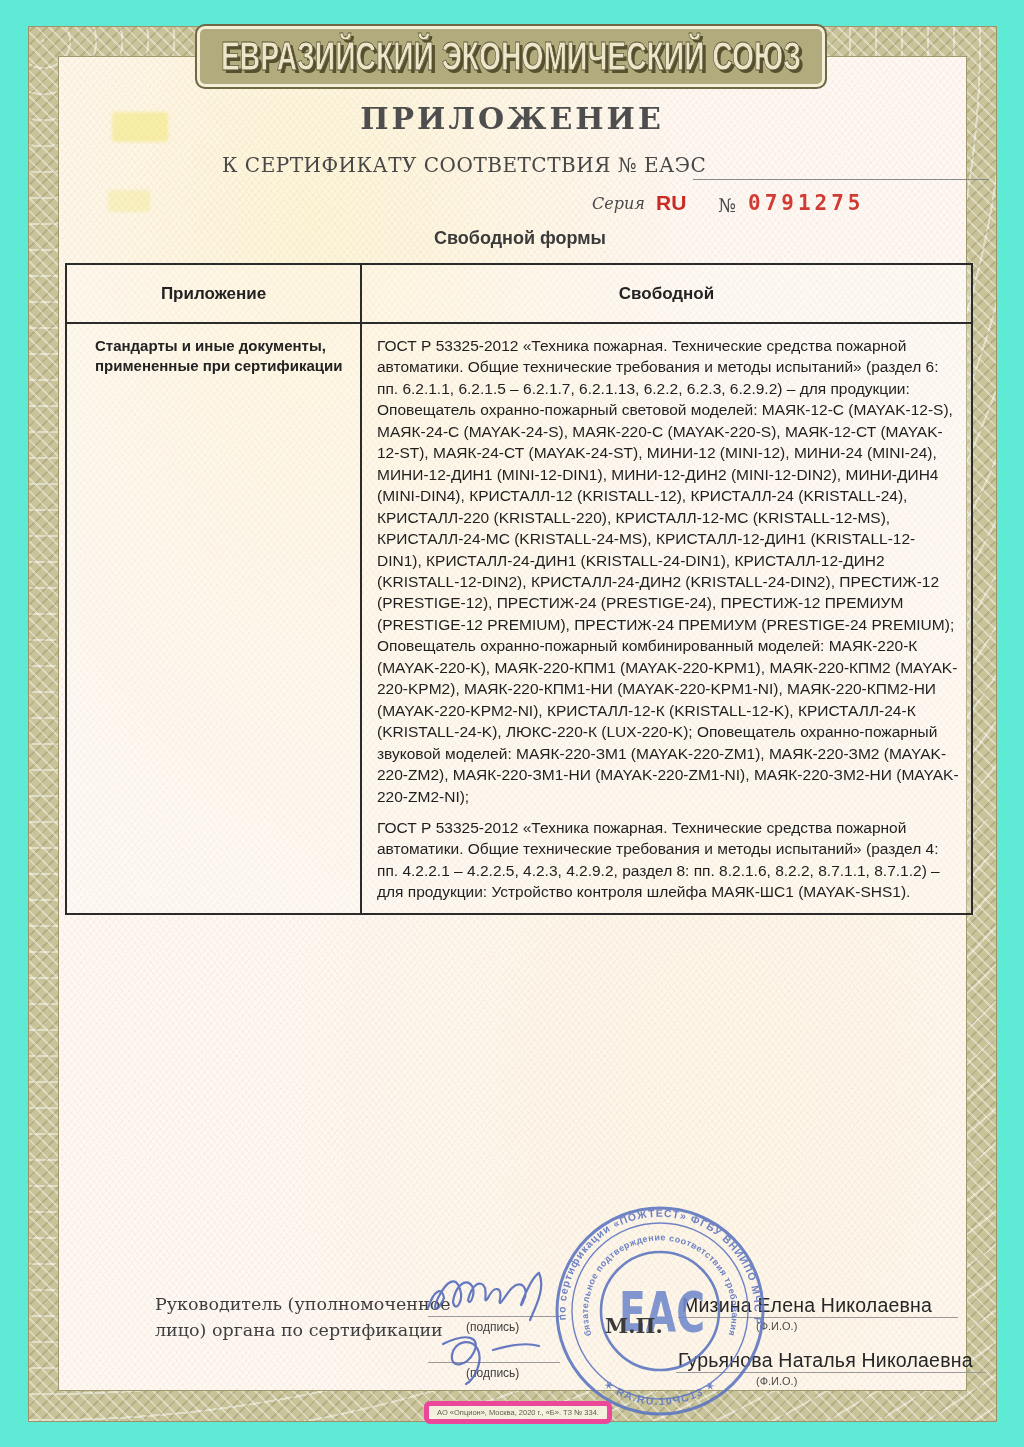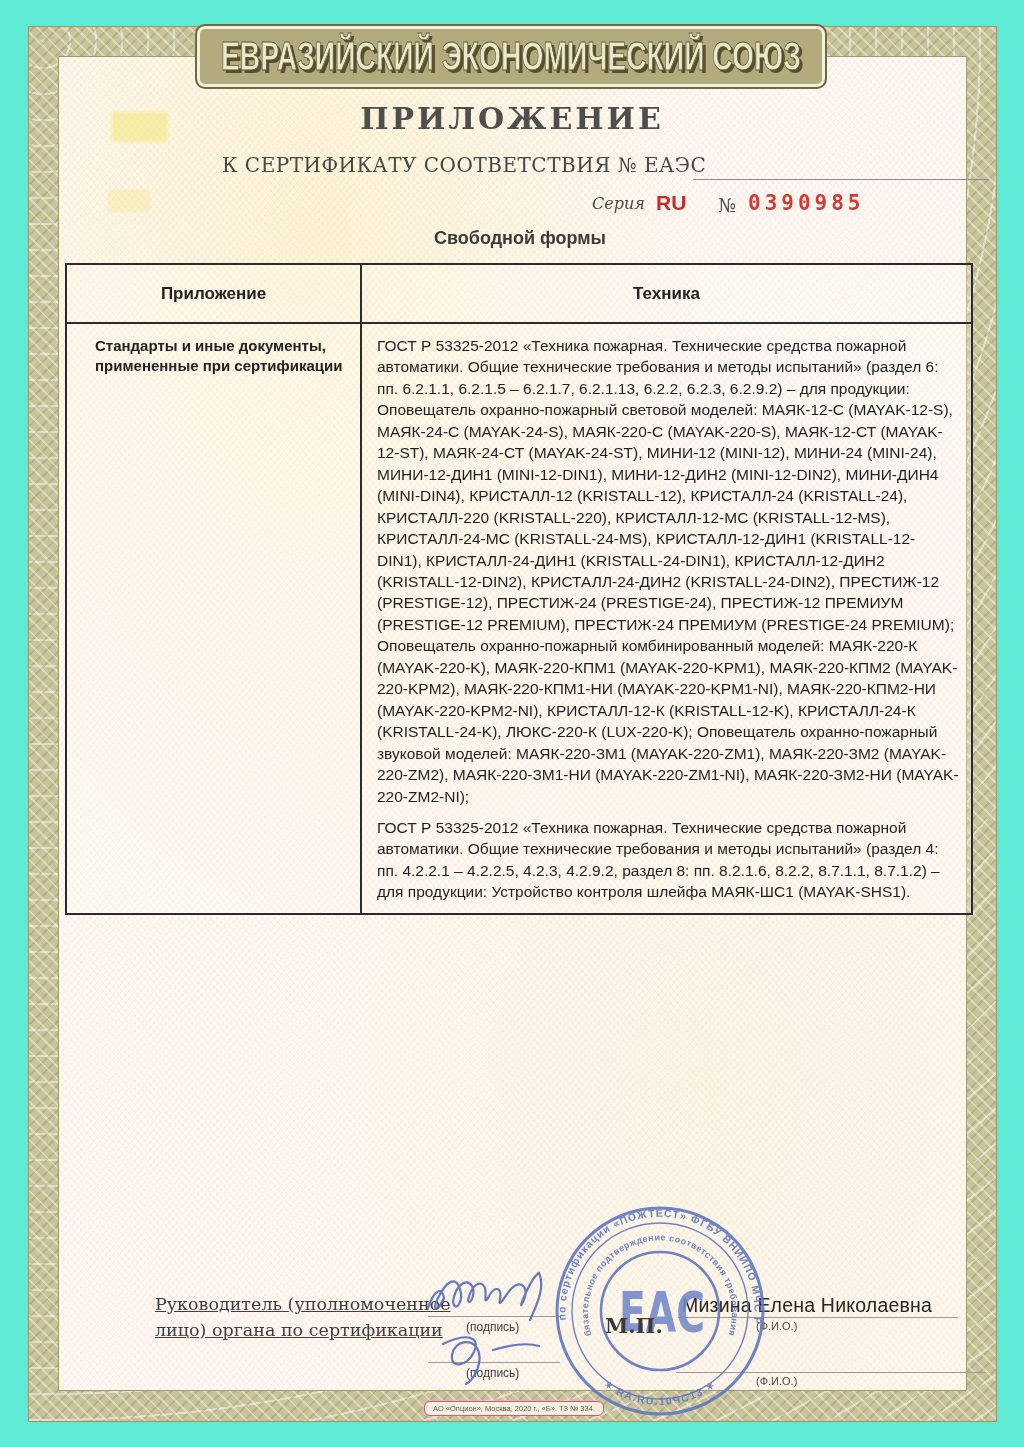--- a/index.html
+++ b/index.html
@@ -75,36 +75,36 @@
   .col-desc{flex:1 1 auto;box-sizing:border-box;}
   .t-header .col-appendix,.t-header .col-desc{
     display:flex;align-items:center;justify-content:center;
     font-size:17px;font-weight:bold;color:#222;
   }
   .cell-appendix{padding:12px 10px 0 28px;font-size:15px;font-weight:bold;color:#222;line-height:1.35;}
   .cell-desc{padding:11px 12px 0 15px;font-size:15.5px;color:#1f1f1f;line-height:1.385;}
   .cell-desc p{margin:0 0 10px 0;}
   
   .sig-label{
-    position:absolute;font-family:"DejaVu Serif",serif;font-size:17.5px;color:#3d3d3d;line-height:1.5;text-decoration:underline;
+    position:absolute;font-family:"DejaVu Serif",serif;font-size:17.5px;color:#3d3d3d;line-height:1.5;
   }
   .sig-line{position:absolute;border-top:1px solid #9a9a9a;}
   .sig-caption{position:absolute;font-size:12px;color:#3d3d3d;}
   .sig-name{position:absolute;font-size:19.5px;color:#262626;letter-spacing:.2px;}
   .name-caption{position:absolute;font-size:11px;color:#4c4c4c;}
   .mp-label{
     position:absolute;left:605px;top:1313px;z-index:6;
     font-family:"DejaVu Serif",serif;font-weight:bold;font-size:21px;color:#3a3a3a;
   }
   .stamp{position:absolute;left:552px;top:1203px;z-index:5;opacity:.88;}
   .handsig{position:absolute;z-index:4;}
   
   .imprint{
     position:absolute;left:424px;top:1401px;width:178px;height:13px;z-index:3;
-    background:rgba(247,244,228,.92);border:1px solid #ec4899;border-radius:6px;
+    background:rgba(247,244,228,.92);border:5px solid #ec4899;border-radius:6px;
     display:flex;align-items:center;justify-content:center;
     font-size:7.5px;color:#5f5e48;white-space:nowrap;
   }
 </style>
 </head>
 <body>
 
 <div id="page">
 
   <div class="band-outer"></div>
@@ -118,27 +118,27 @@
       <text x="308" y="41" text-anchor="middle" textLength="580" lengthAdjust="spacingAndGlyphs" font-family="Liberation Sans, sans-serif" font-weight="bold" font-size="41" fill="#ece7cb" stroke="#5b5433" stroke-width="0.8">ЕВРАЗИЙСКИЙ ЭКОНОМИЧЕСКИЙ СОЮЗ</text>
     </svg>
   </div>
 
   <div class="doc-title">ПРИЛОЖЕНИЕ</div>
   <div class="subtitle-label">К СЕРТИФИКАТУ СООТВЕТСТВИЯ № ЕАЭС</div>
   <div class="cert-underline"></div>
   <div class="series-label">Серия</div>
   <div class="series-value">RU</div>
   <div class="number-sign">№</div>
-  <div class="blank-number">0390985</div>
+  <div class="blank-number">0791275</div>
   <div class="form-type">Свободной формы</div>
 
   <div class="cert-table">
     <div class="t-header">
       <div class="col-appendix">Приложение</div>
-      <div class="col-desc">Техника</div>
+      <div class="col-desc">Свободной</div>
     </div>
     <div class="t-body">
       <div class="col-appendix cell-appendix">Стандарты и иные документы, примененные при сертификации</div>
       <div class="col-desc cell-desc">
         <p>ГОСТ Р 53325-2012 «Техника пожарная. Технические средства пожарной автоматики. Общие технические требования и методы испытаний» (раздел 6: пп. 6.2.1.1, 6.2.1.5 – 6.2.1.7, 6.2.1.13, 6.2.2, 6.2.3, 6.2.9.2) – для продукции: Оповещатель охранно-пожарный световой моделей: МАЯК-12-С (MAYAK-12-S), МАЯК-24-С (MAYAK-24-S), МАЯК-220-С (MAYAK-220-S), МАЯК-12-СТ (MAYAK-12-ST), МАЯК-24-СТ (MAYAK-24-ST), МИНИ-12 (MINI-12), МИНИ-24 (MINI-24), МИНИ-12-ДИН1 (MINI-12-DIN1), МИНИ-12-ДИН2 (MINI-12-DIN2), МИНИ-ДИН4 (MINI-DIN4), КРИСТАЛЛ-12 (KRISTALL-12), КРИСТАЛЛ-24 (KRISTALL-24), КРИСТАЛЛ-220 (KRISTALL-220), КРИСТАЛЛ-12-МС (KRISTALL-12-MS), КРИСТАЛЛ-24-МС (KRISTALL-24-MS), КРИСТАЛЛ-12-ДИН1 (KRISTALL-12-DIN1), КРИСТАЛЛ-24-ДИН1 (KRISTALL-24-DIN1), КРИСТАЛЛ-12-ДИН2 (KRISTALL-12-DIN2), КРИСТАЛЛ-24-ДИН2 (KRISTALL-24-DIN2), ПРЕСТИЖ-12 (PRESTIGE-12), ПРЕСТИЖ-24 (PRESTIGE-24), ПРЕСТИЖ-12 ПРЕМИУМ (PRESTIGE-12 PREMIUM), ПРЕСТИЖ-24 ПРЕМИУМ (PRESTIGE-24 PREMIUM); Оповещатель охранно-пожарный комбинированный моделей: МАЯК-220-К (MAYAK-220-K), МАЯК-220-КПМ1 (MAYAK-220-KPM1), МАЯК-220-КПМ2 (MAYAK-220-KPM2), МАЯК-220-КПМ1-НИ (MAYAK-220-KPM1-NI), МАЯК-220-КПМ2-НИ (MAYAK-220-KPM2-NI), КРИСТАЛЛ-12-К (KRISTALL-12-K), КРИСТАЛЛ-24-К (KRISTALL-24-K), ЛЮКС-220-К (LUX-220-K); Оповещатель охранно-пожарный звуковой моделей: МАЯК-220-ЗМ1 (MAYAK-220-ZM1), МАЯК-220-ЗМ2 (MAYAK-220-ZM2), МАЯК-220-ЗМ1-НИ (MAYAK-220-ZM1-NI), МАЯК-220-ЗМ2-НИ (MAYAK-220-ZM2-NI);</p>
         <p>ГОСТ Р 53325-2012 «Техника пожарная. Технические средства пожарной автоматики. Общие технические требования и методы испытаний» (раздел 4: пп. 4.2.2.1 – 4.2.2.5, 4.2.3, 4.2.9.2, раздел 8: пп. 8.2.1.6, 8.2.2, 8.7.1.1, 8.7.1.2) – для продукции: Устройство контроля шлейфа МАЯК-ШС1 (MAYAK-SHS1).</p>
       </div>
     </div>
   </div>
 
@@ -146,20 +146,21 @@
   <div class="sig-line" style="left:428px;top:1316px;width:132px;"></div>
   <div class="sig-caption" style="left:466px;top:1320px;">(подпись)</div>
 
   <div class="sig-line" style="left:428px;top:1362px;width:132px;"></div>
   <div class="sig-caption" style="left:466px;top:1366px;">(подпись)</div>
 
   <div class="sig-name" style="left:682px;top:1294px;text-align:center;">Мизина Елена Николаевна</div>
   <div class="sig-line" style="left:678px;top:1317px;width:280px;"></div>
   <div class="name-caption" style="left:756px;top:1320px;">(Ф.И.О.)</div>
 
+  <div class="sig-name" style="left:678px;top:1349px;">Гурьянова Наталья Николаевна</div>
   <div class="sig-line" style="left:676px;top:1372px;width:310px;"></div>
   <div class="name-caption" style="left:756px;top:1375px;">(Ф.И.О.)</div>
 
   <svg class="handsig" style="left:422px;top:1258px;" width="180" height="66" viewBox="0 0 180 66">
     <path d="M6,50 C12,32 20,28 22,40 C16,54 9,54 16,40 C25,22 34,18 38,31 C42,44 33,55 31,44 C33,28 44,19 50,28 C54,35 48,49 46,42 C50,26 59,21 63,30 C65,37 61,47 66,40 C73,26 80,30 78,41 C76,52 83,37 90,30 C99,21 108,30 101,44 C94,58 108,20 117,15 C124,30 113,50 108,62" fill="none" stroke="#4a63b8" stroke-width="2.2" stroke-linecap="round" opacity="0.85"></path>
   </svg>
   <svg class="handsig" style="left:425px;top:1328px;" width="165" height="62" viewBox="0 0 165 62">
     <path d="M18,16 C42,4 56,9 49,24 C42,39 25,41 27,27 C29,13 47,9 53,22 C58,33 50,51 41,56 M68,22 C88,16 104,15 114,18" fill="none" stroke="#4a63b8" stroke-width="2.2" stroke-linecap="round" opacity="0.85"></path>
   </svg>
 

